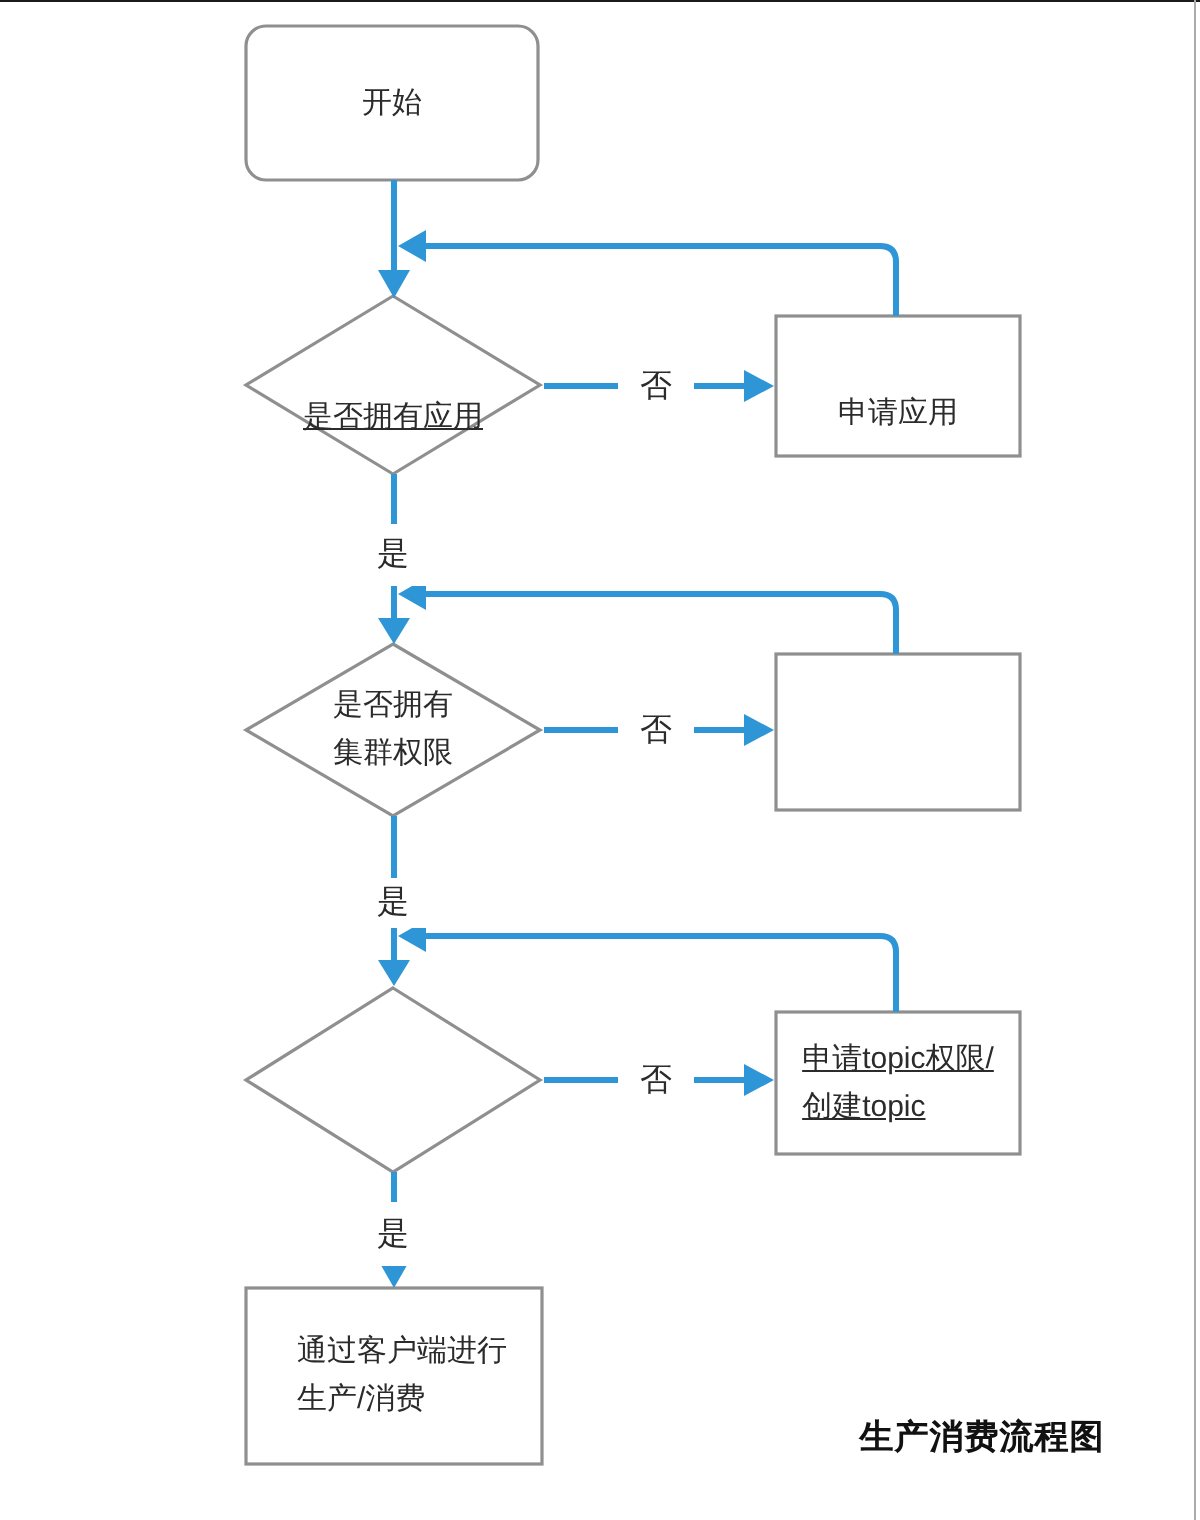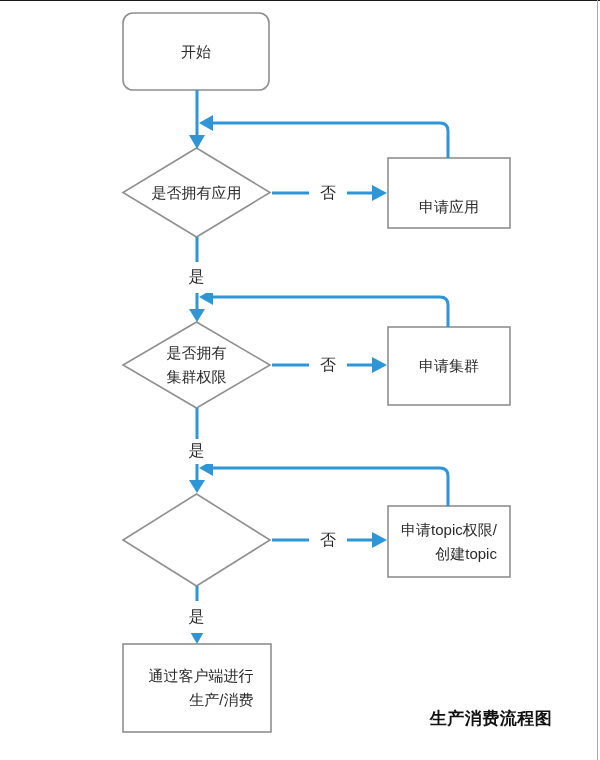--- a/index.html
+++ b/index.html
@@ -11,21 +11,21 @@
     font-family:"Liberation Sans","DejaVu Sans",sans-serif;
     color:#2b2b2b;
   }
   #diagram-svg{position:absolute;left:0;top:0;}
   .shape{fill:#ffffff;stroke-width:1.6px;}
   .connector{fill:none;stroke-width:3px;}
   .arrowhead{stroke:none;}
   .node-label{
     position:absolute;
     display:flex;align-items:center;justify-content:center;
-    text-align:right;
+    text-align:left;
     font-size:15px;line-height:1.6;
     white-space:pre-line;
     pointer-events:none;
   }
   .edge-label{
     position:absolute;
     display:flex;align-items:center;justify-content:center;
     background:#ffffff;
     font-size:16px;
   }
@@ -79,31 +79,30 @@
 
     <path class="connector" d="M272 540 H372" stroke="#2E96D6"></path>
     <polygon class="arrowhead" points="372,532 372,548 387,540" fill="#2E96D6"></polygon>
 
     <path class="connector" d="M197 586 V631" stroke="#2E96D6"></path>
     <polygon class="arrowhead" points="189,630 205,630 197,644" fill="#2E96D6"></polygon>
   </svg>
 
   <div class="node-label" style="left:123px;top:13px;width:146px;height:77px;">开始</div>
 
-  <div class="node-label" style="left:123px;top:148px;width:147px;height:89px;">是否拥有应用</div>
+  <div class="node-label" style="left:123px;top:164px;width:147px;height:89px;text-decoration:underline;">是否拥有应用</div>
 
   <div class="node-label" style="left:388px;top:158px;width:122px;height:70px;margin-top:14px;">申请应用</div>
 
   <div class="node-label" style="left:123px;top:322px;width:147px;height:86px;">是否拥有
 集群权限</div>
 
-  <div class="node-label" style="left:388px;top:327px;width:122px;height:78px;">申请集群</div>
 
 
-  <div class="node-label" style="left:385px;top:506px;width:128px;height:71px;">申请topic权限/
+  <div class="node-label" style="left:385px;top:506px;width:128px;height:71px;text-decoration:underline;">申请topic权限/
 创建topic</div>
 
   <div class="node-label" style="left:123px;top:644px;width:156px;height:88px;">通过客户端进行
 生产/消费</div>
 
   <div class="edge-label" style="left:309px;top:180px;width:38px;height:27px;">否</div>
   <div class="edge-label" style="left:309px;top:352px;width:38px;height:27px;">否</div>
   <div class="edge-label" style="left:309px;top:527px;width:38px;height:27px;">否</div>
 
   <div class="edge-label" style="left:178px;top:262px;width:37px;height:31px;">是</div>

